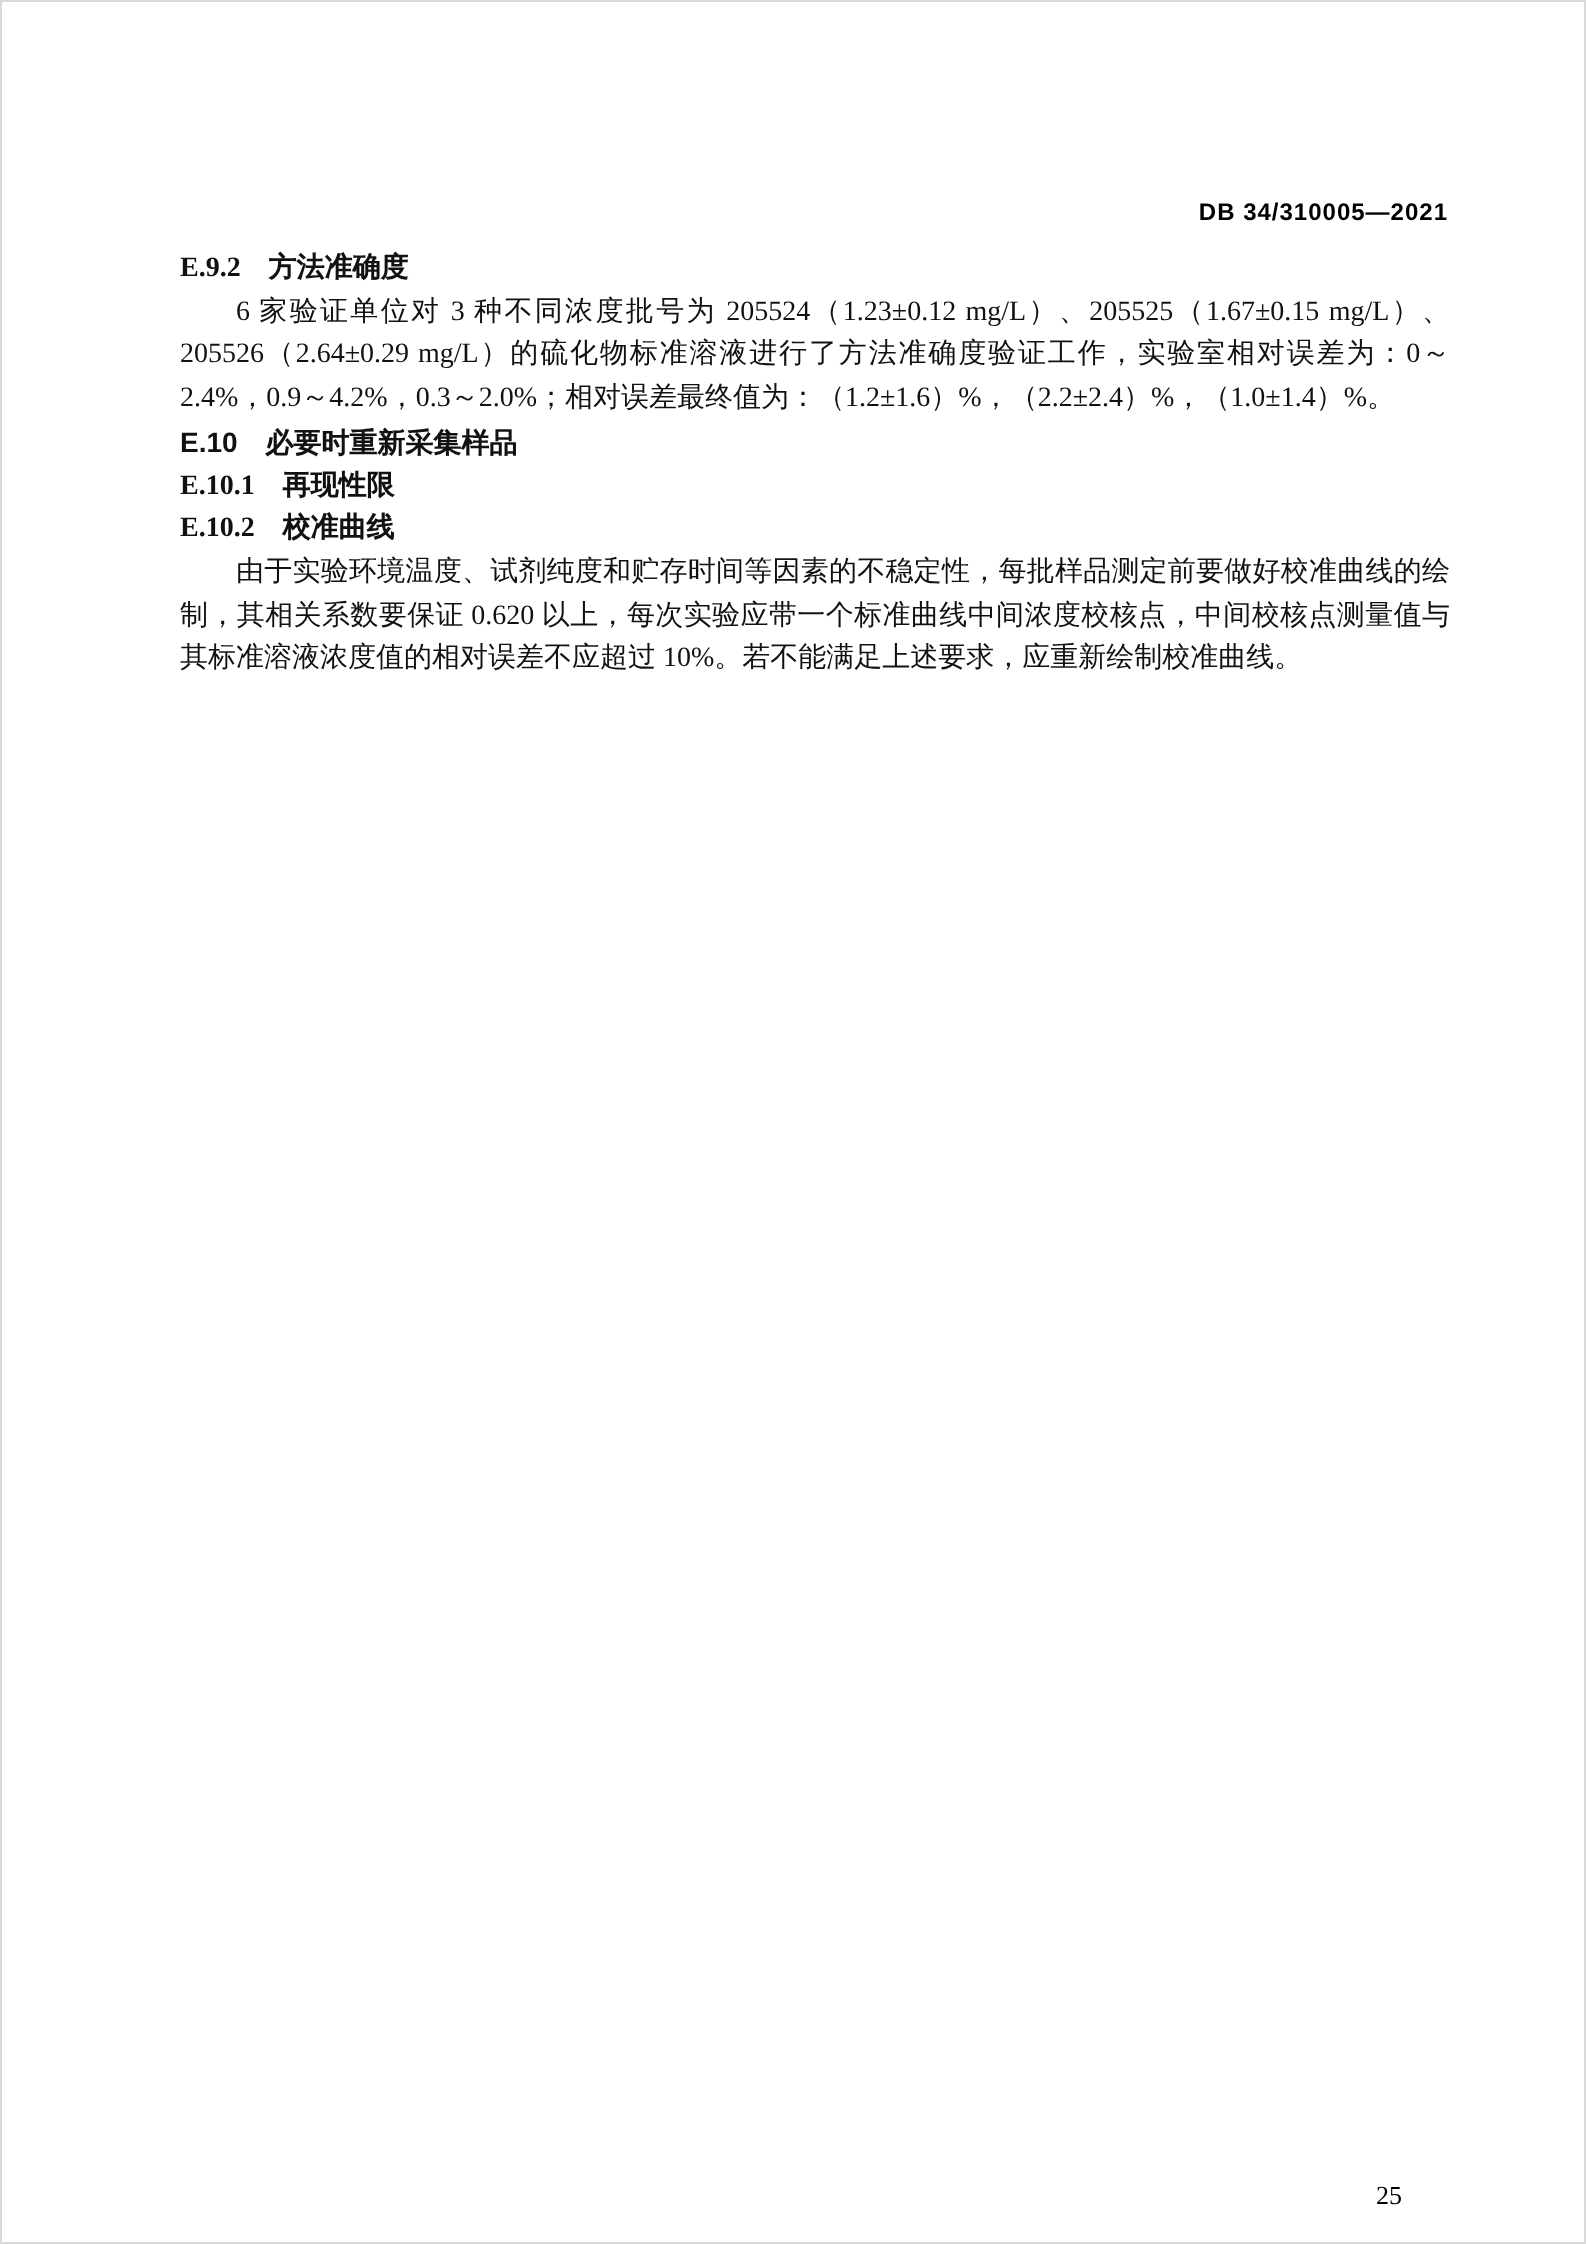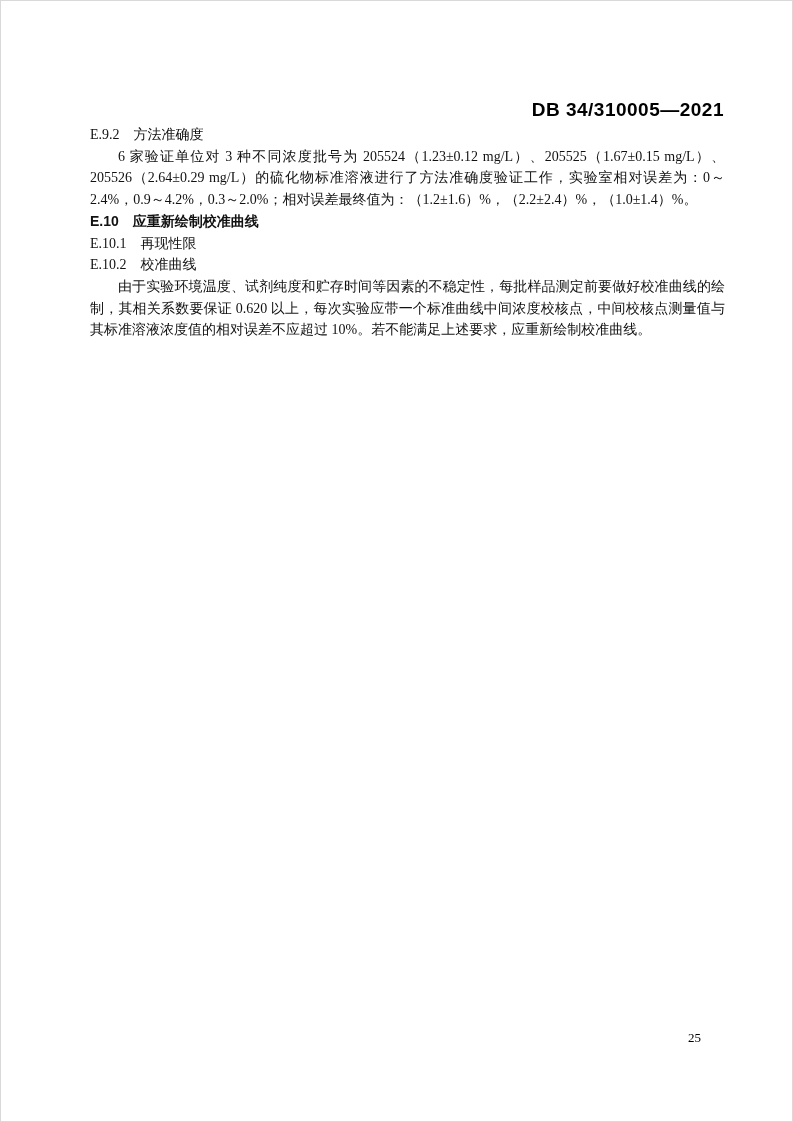--- a/index.html
+++ b/index.html
@@ -12,21 +12,21 @@
     overflow: hidden;
     font-family: "Liberation Serif", "DejaVu Serif", serif;
     color: #111111;
   }
   .doc-code {
     position: absolute;
     top: 99px;
     right: 69px;
     font-family: "Liberation Sans", "DejaVu Sans", sans-serif;
     font-weight: bold;
-    font-size: 19px;
+    font-size: 12px;
     letter-spacing: 0.5px;
     color: #000000;
     white-space: nowrap;
   }
   .content {
     position: absolute;
     top: 124px;
     left: 90px;
     width: 635px;
     font-size: 14px;
@@ -40,42 +40,42 @@
   .para-noindent {
     text-align: justify;
     text-indent: 0;
   }
   .h1 {
     font-weight: bold;
     font-family: "Liberation Sans", "DejaVu Sans", sans-serif;
     font-size: 14px;
   }
   .h2 {
-    font-weight: normal;
+    font-weight: bold;
     font-size: 14px;
   }
   .page-number {
     position: absolute;
-    top: 1030px;
+    top: 1090px;
     left: 688px;
     font-size: 13px;
     color: #000000;
   }
 </style>
 </head>
 <body>
 
 <div class="page">
 
   <div class="doc-code">DB 34/310005—2021</div>
 
   <div class="content">
     <div class="h2">E.9.2　方法准确度</div>
     <div class="para">6 家验证单位对 3 种不同浓度批号为 205524（1.23±0.12 mg/L）、205525（1.67±0.15 mg/L）、205526（2.64±0.29 mg/L）的硫化物标准溶液进行了方法准确度验证工作，实验室相对误差为：0～2.4%，0.9～4.2%，0.3～2.0%；相对误差最终值为：（1.2±1.6）%，（2.2±2.4）%，（1.0±1.4）%。</div>
-    <div class="h1">E.10　应重新绘制校准曲线</div>
+    <div class="h1">E.10　必要时重新采集样品</div>
     <div class="h2">E.10.1　再现性限</div>
     <div class="h2">E.10.2　校准曲线</div>
     <div class="para">由于实验环境温度、试剂纯度和贮存时间等因素的不稳定性，每批样品测定前要做好校准曲线的绘制，其相关系数要保证 0.620 以上，每次实验应带一个标准曲线中间浓度校核点，中间校核点测量值与其标准溶液浓度值的相对误差不应超过 10%。若不能满足上述要求，应重新绘制校准曲线。</div>
   </div>
 
   <div class="page-number">25</div>
 
 </div>
 
 </body></html>

